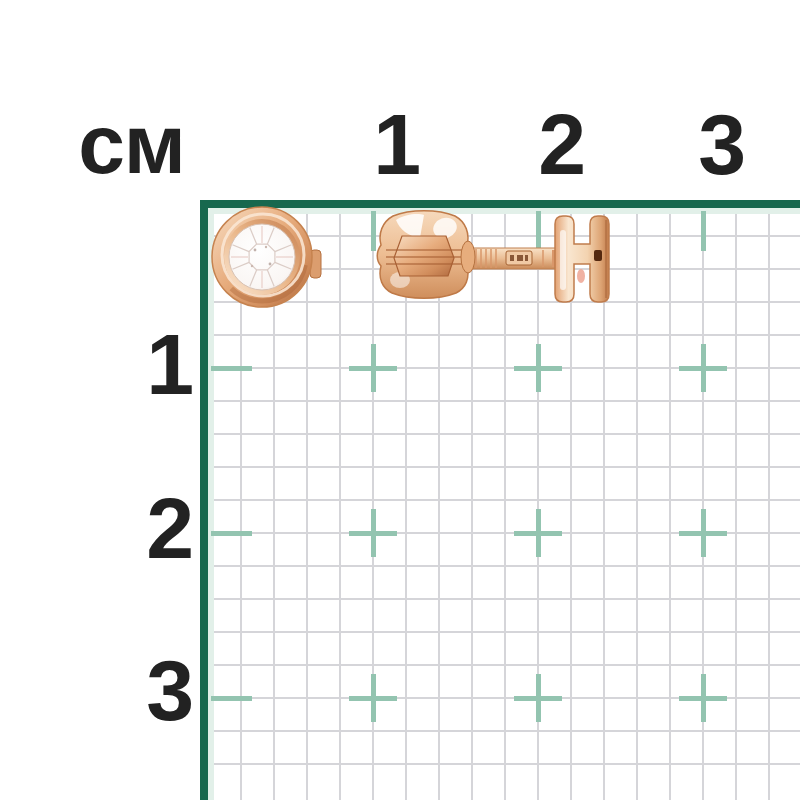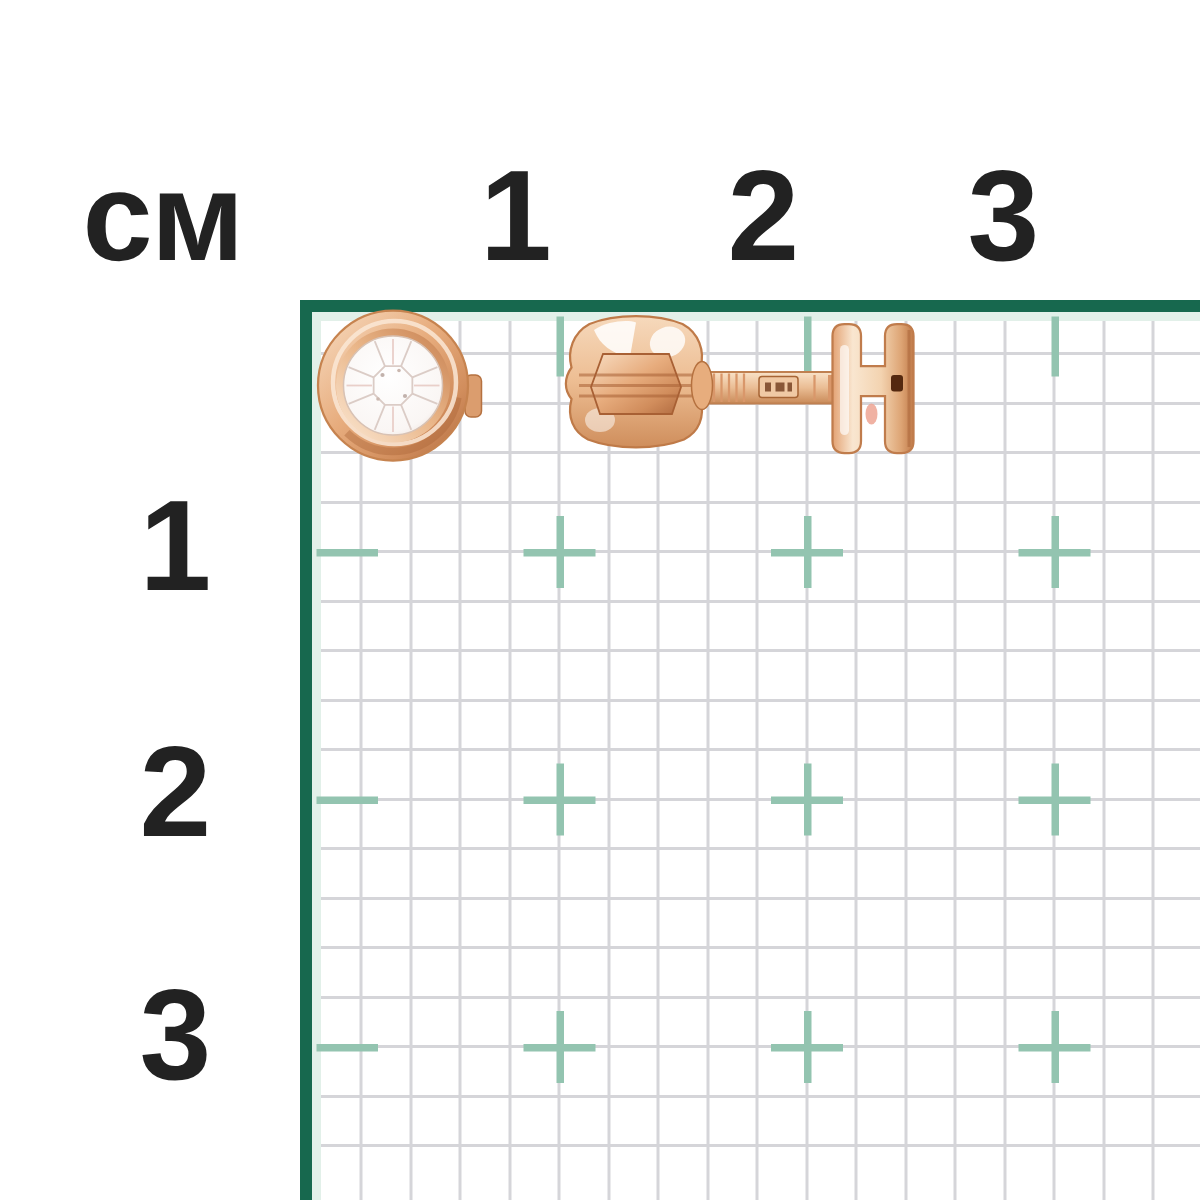--- a/index.html
+++ b/index.html
@@ -3,21 +3,21 @@
 <meta charset="utf-8">
 <style>
   html,body{margin:0;padding:0;}
   .canvas{
     position:relative;width:800px;height:800px;overflow:hidden;
     background:#ffffff;
     font-family:"Liberation Sans","DejaVu Sans",sans-serif;
   }
   .label{
     position:absolute;color:var(--label-black,#222222);
-    font-weight:700;font-size:86px;line-height:100px;text-align:left;
+    font-weight:700;font-size:86px;line-height:100px;text-align:right;
     letter-spacing:-1px;user-select:none;
   }
   .unit{left:55px;top:94px;width:130px;font-size:84px;}
   .tick-top{top:94px;width:100px;}
   .tt0{left:320px;} .tt1{left:485px;} .tt2{left:645px;}
   .tick-left{left:93px;width:100px;}
   .tl0{top:314px;} .tl1{top:478px;} .tl2{top:640px;}
 
   .grid{position:absolute;left:200px;top:200px;width:600px;height:600px;
     background:var(--border-green,#17684e);}

